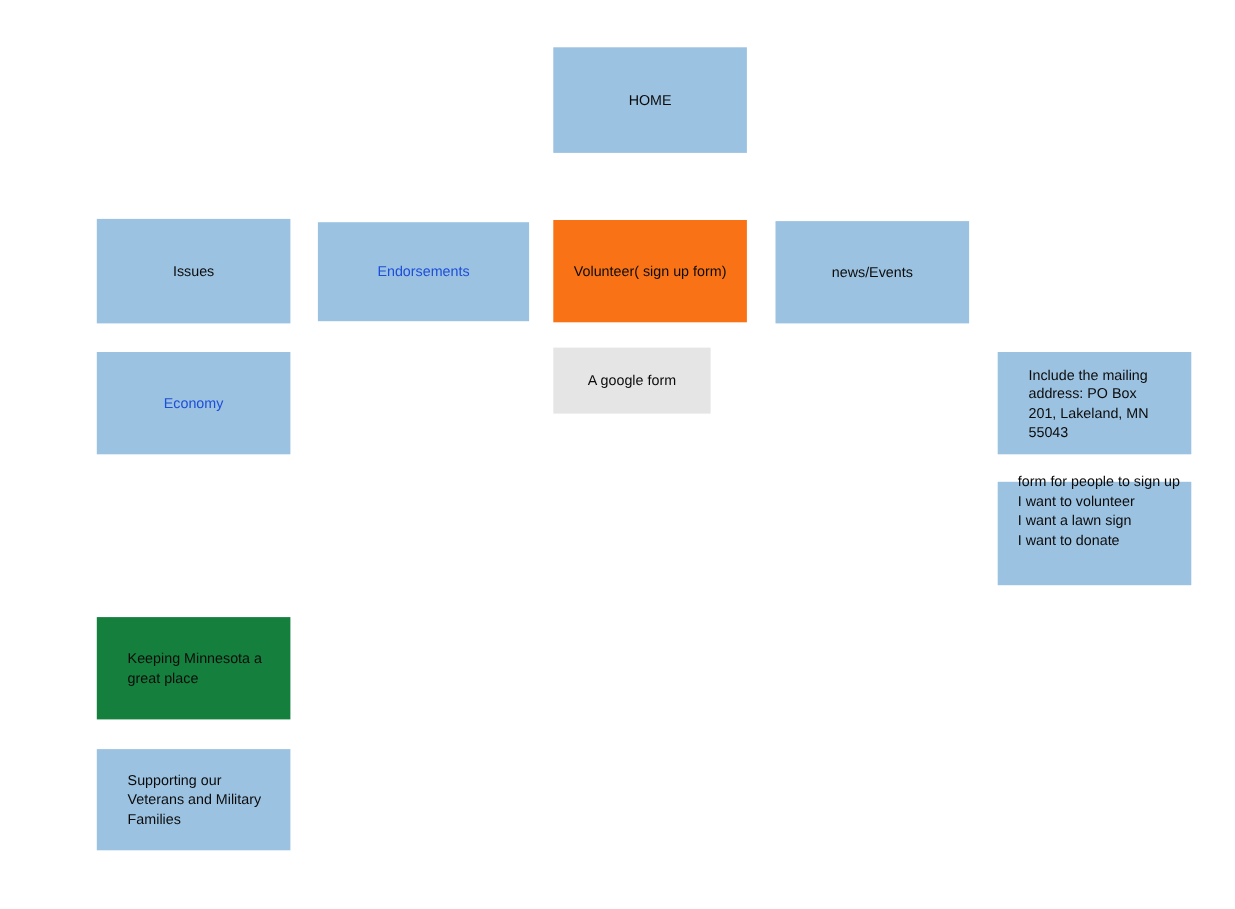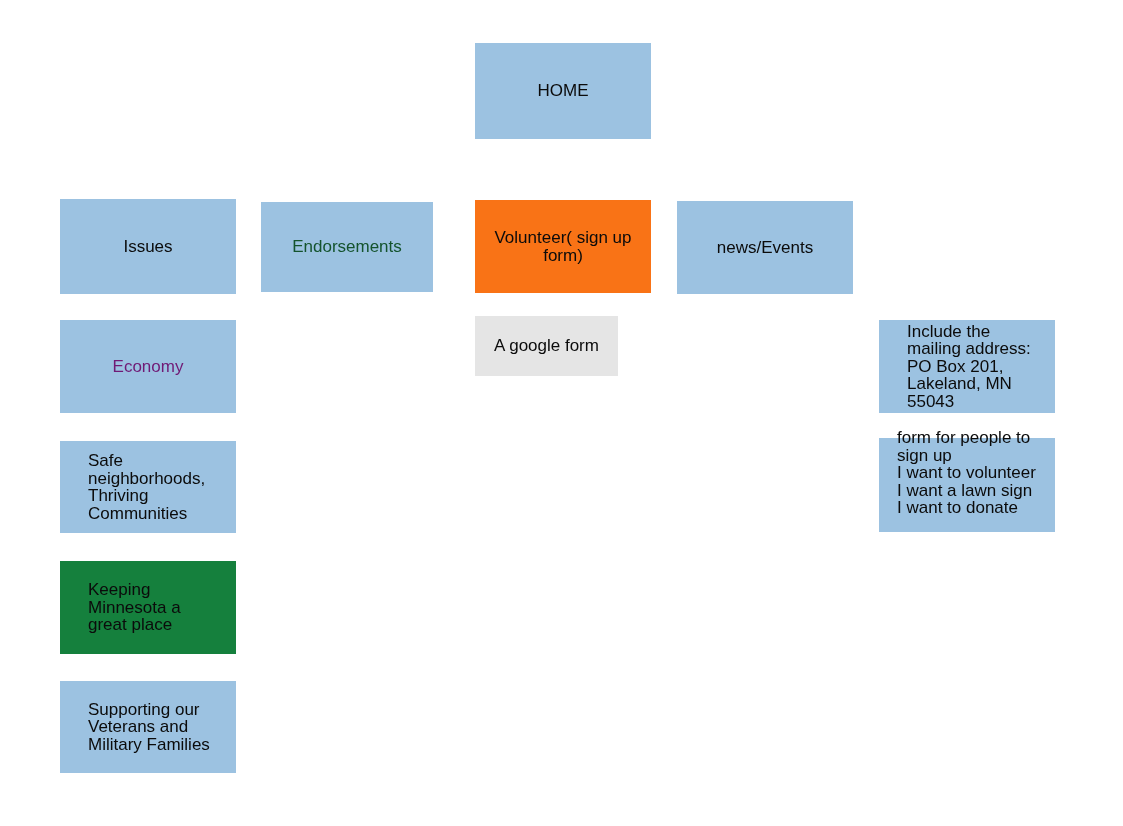--- a/index.html
+++ b/index.html
@@ -17,24 +17,25 @@
     width: 1123px;
     height: 826px;
     background: #ffffff;
     overflow: hidden;
   }
   .node {
     position: absolute;
     box-sizing: border-box;
     background: #9cc2e1;
     color: #0b0b0b;
-    font-size: 17px;
+    font-size: 13px;
     line-height: 17.5px;
     display: flex;
     overflow: visible;
+    margin-left: 28px;
   }
   
   .node.center {
     align-items: center;
     justify-content: center;
     text-align: center;
     padding: 0 8px;
   }
   
   .node.left {
@@ -62,40 +63,37 @@
 </head>
 <body>
 
 <div id="canvas" style="background: rgb(255, 255, 255);">
     <div class="node center" style="left: 475px; top: 43px; width: 176px; height: 96px; background: rgb(156, 194, 225); color: rgb(11, 11, 11);">
       <span class="label">HOME</span>
     </div>
     <div class="node center" style="left: 60px; top: 199px; width: 176px; height: 95px; background: rgb(156, 194, 225); color: rgb(11, 11, 11);">
       <span class="label">Issues</span>
     </div>
-    <div class="node center" style="left: 261px; top: 202px; width: 172px; height: 90px; background: rgb(156, 194, 225); color: #14532d;">
+    <div class="node center" style="left: 261px; top: 202px; width: 192px; height: 90px; background: rgb(156, 194, 225); color: #1d4ed8;">
       <span class="label">Endorsements</span>
     </div>
     <div class="node center" style="left: 475px; top: 200px; width: 176px; height: 93px; background: #f97316; color: rgb(11, 11, 11);">
       <span class="label">Volunteer( sign up form)</span>
     </div>
     <div class="node center" style="left: 677px; top: 201px; width: 176px; height: 93px; background: rgb(156, 194, 225); color: rgb(11, 11, 11);">
       <span class="label">news/Events</span>
     </div>
-    <div class="node center" style="left: 60px; top: 320px; width: 176px; height: 93px; background: rgb(156, 194, 225); color: #701a75;">
+    <div class="node center" style="left: 60px; top: 320px; width: 176px; height: 93px; background: rgb(156, 194, 225); color: #1d4ed8;">
       <span class="label">Economy</span>
     </div>
     <div class="node center" style="left: 475px; top: 316px; width: 143px; height: 60px; background: #e5e5e5; color: rgb(11, 11, 11);">
       <span class="label">A google form</span>
     </div>
     <div class="node left" style="left: 879px; top: 320px; width: 176px; height: 93px; background: rgb(156, 194, 225); color: rgb(11, 11, 11);">
       <span class="label">Include the mailing address: PO Box 201, Lakeland, MN 55043</span>
-    </div>
-    <div class="node left" style="left: 60px; top: 441px; width: 176px; height: 92px; background: rgb(156, 194, 225); color: rgb(11, 11, 11);">
-      <span class="label">Safe neighborhoods, Thriving Communities</span>
     </div>
     <div class="node overflow-top" style="left: 879px; top: 438px; width: 176px; height: 94px; background: rgb(156, 194, 225); color: rgb(11, 11, 11); justify-content: center;">
       <span class="label">form for people to sign up
 I want to volunteer
 I want a lawn sign
 I want to donate</span>
     </div>
     <div class="node left" style="left: 60px; top: 561px; width: 176px; height: 93px; background: #15803d; color: rgb(11, 11, 11);">
       <span class="label">Keeping Minnesota a great place</span>
     </div>

